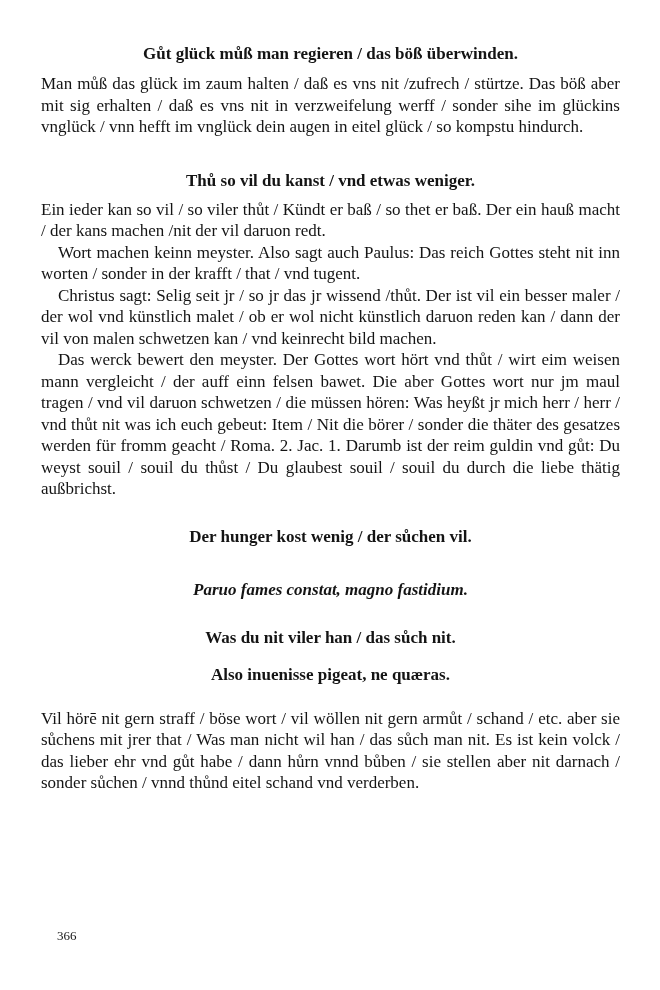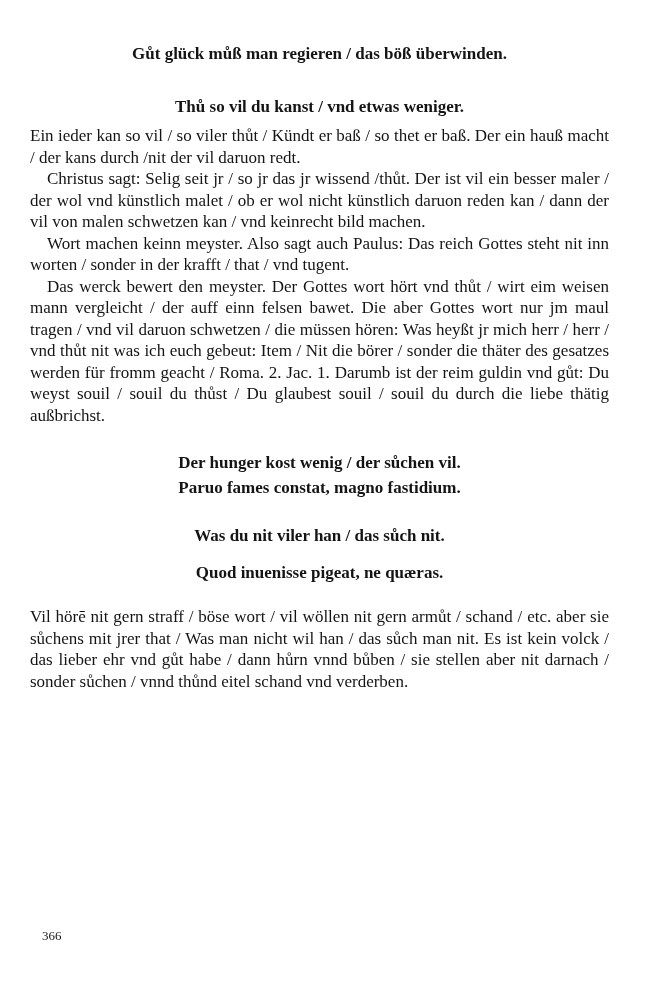--- a/index.html
+++ b/index.html
@@ -11,73 +11,74 @@
     position: relative;
     width: 660px;
     height: 990px;
     background: #ffffff;
     color: #141414;
     font-family: "Liberation Serif", "DejaVu Serif", serif;
     overflow: hidden;
   }
   .column {
     position: absolute;
-    left: 30px;
+    left: 41px;
     top: 0;
     width: 579px;
     font-size: 17px;
     line-height: 21.5px;
     text-align: justify;
   }
   .column > * { margin: 0; }
   .heading {
     font-weight: bold;
     text-align: center;
     font-size: 17px;
     line-height: 21px;
   }
   
   .mt-title1 { margin-top: 43px; }
   .mt-p1     { margin-top: 9px;  }
   .mt-title2 { margin-top: 32px; font-family: Liberation Serif, serif; }
   .mt-p2     { margin-top: 8px;  }
   .indent    { text-indent: 17px; }
   .mt-title3 { margin-top: 26px; }
-  .mt-sub3   { margin-top: 4px; }
+  .mt-sub3   { margin-top: 32px; font-style: italic; }
   .mt-p6     { margin-top: 15px; }
   .mt-title5 { margin-top: 27px; }
   .mt-sub4   { margin-top: 16px; }
   .mt-p7     { margin-top: 23px; }
   .pagenum {
     position: absolute;
-    left: 42px;
+    left: 57px;
     top: 928px;
     font-size: 13px;
     line-height: 15px;
     font-family: "Liberation Serif", "DejaVu Serif", serif;
     color: #141414;
   }
 </style>
 </head>
 <body>
 
 <main class="page">
   <div class="column">
 
     <h2 class="heading mt-title1">Gůt glück můß man regieren / das böß überwinden.</h2>
+    <p class="mt-p1">Man můß das glück im zaum halten / daß es vns nit /zufrech / stürtze. Das böß aber mit sig erhalten / daß es vns nit in verzweifelung werff / sonder sihe im glückins vnglück / vnn hefft im vnglück dein augen in eitel glück / so kompstu hindurch.</p>
 
     <h2 class="heading mt-title2">Thů so vil du kanst / vnd etwas weniger.</h2>
-    <p class="mt-p2">Ein ieder kan so vil / so viler thůt / Kündt er baß / so thet er baß. Der ein hauß macht / der kans durch /nit der vil daruon redt.</p>
+    <p class="mt-p2">Ein ieder kan so vil / so viler thůt / Kündt er baß / so thet er baß. Der ein hauß macht / der kans machen /nit der vil daruon redt.</p>
+    <p class="indent">Wort machen keinn meyster. Also sagt auch Paulus: Das reich Gottes steht nit inn worten / sonder in der krafft / that / vnd tugent.</p>
     <p class="indent">Christus sagt: Selig seit jr / so jr das jr wissend /thůt. Der ist vil ein besser maler / der wol vnd künstlich malet / ob er wol nicht künstlich daruon reden kan / dann der vil von malen schwetzen kan / vnd keinrecht bild machen.</p>
-    <p class="indent">Wort machen keinn meyster. Also sagt auch Paulus: Das reich Gottes steht nit inn worten / sonder in der krafft / that / vnd tugent.</p>
     <p class="indent">Das werck bewert den meyster. Der Gottes wort hört vnd thůt / wirt eim weisen mann vergleicht / der auff einn felsen bawet. Die aber Gottes wort nur jm maul tragen / vnd vil daruon schwetzen / die müssen hören: Was heyßt jr mich herr / herr / vnd thůt nit was ich euch gebeut: Item / Nit die börer / sonder die thäter des gesatzes werden für fromm geacht / Roma. 2. Jac. 1. Darumb ist der reim guldin vnd gůt: Du weyst souil / souil du thůst / Du glaubest souil / souil du durch die liebe thätig außbrichst.</p>
 
     <h2 class="heading mt-title3">Der hunger kost wenig / der sůchen vil.</h2>
     <h3 class="heading mt-sub3">Paruo fames constat, magno fastidium.</h3>
 
     <h2 class="heading mt-title5">Was du nit viler han / das sůch nit.</h2>
-    <h3 class="heading mt-sub4">Quod inuenisse pigeat, ne quæras.</h3>
+    <h3 class="heading mt-sub4">Also inuenisse pigeat, ne quæras.</h3>
     <p class="mt-p7">Vil hörē nit gern straff / böse wort / vil wöllen nit gern armůt / schand / etc. aber sie sůchens mit jrer that / Was man nicht wil han / das sůch man nit. Es ist kein volck / das lieber ehr vnd gůt habe / dann hůrn vnnd bůben / sie stellen aber nit darnach / sonder sůchen / vnnd thůnd eitel schand vnd verderben.</p>
 
   </div>
 
   <div class="pagenum">366</div>
 </main>
 
 </body></html>

